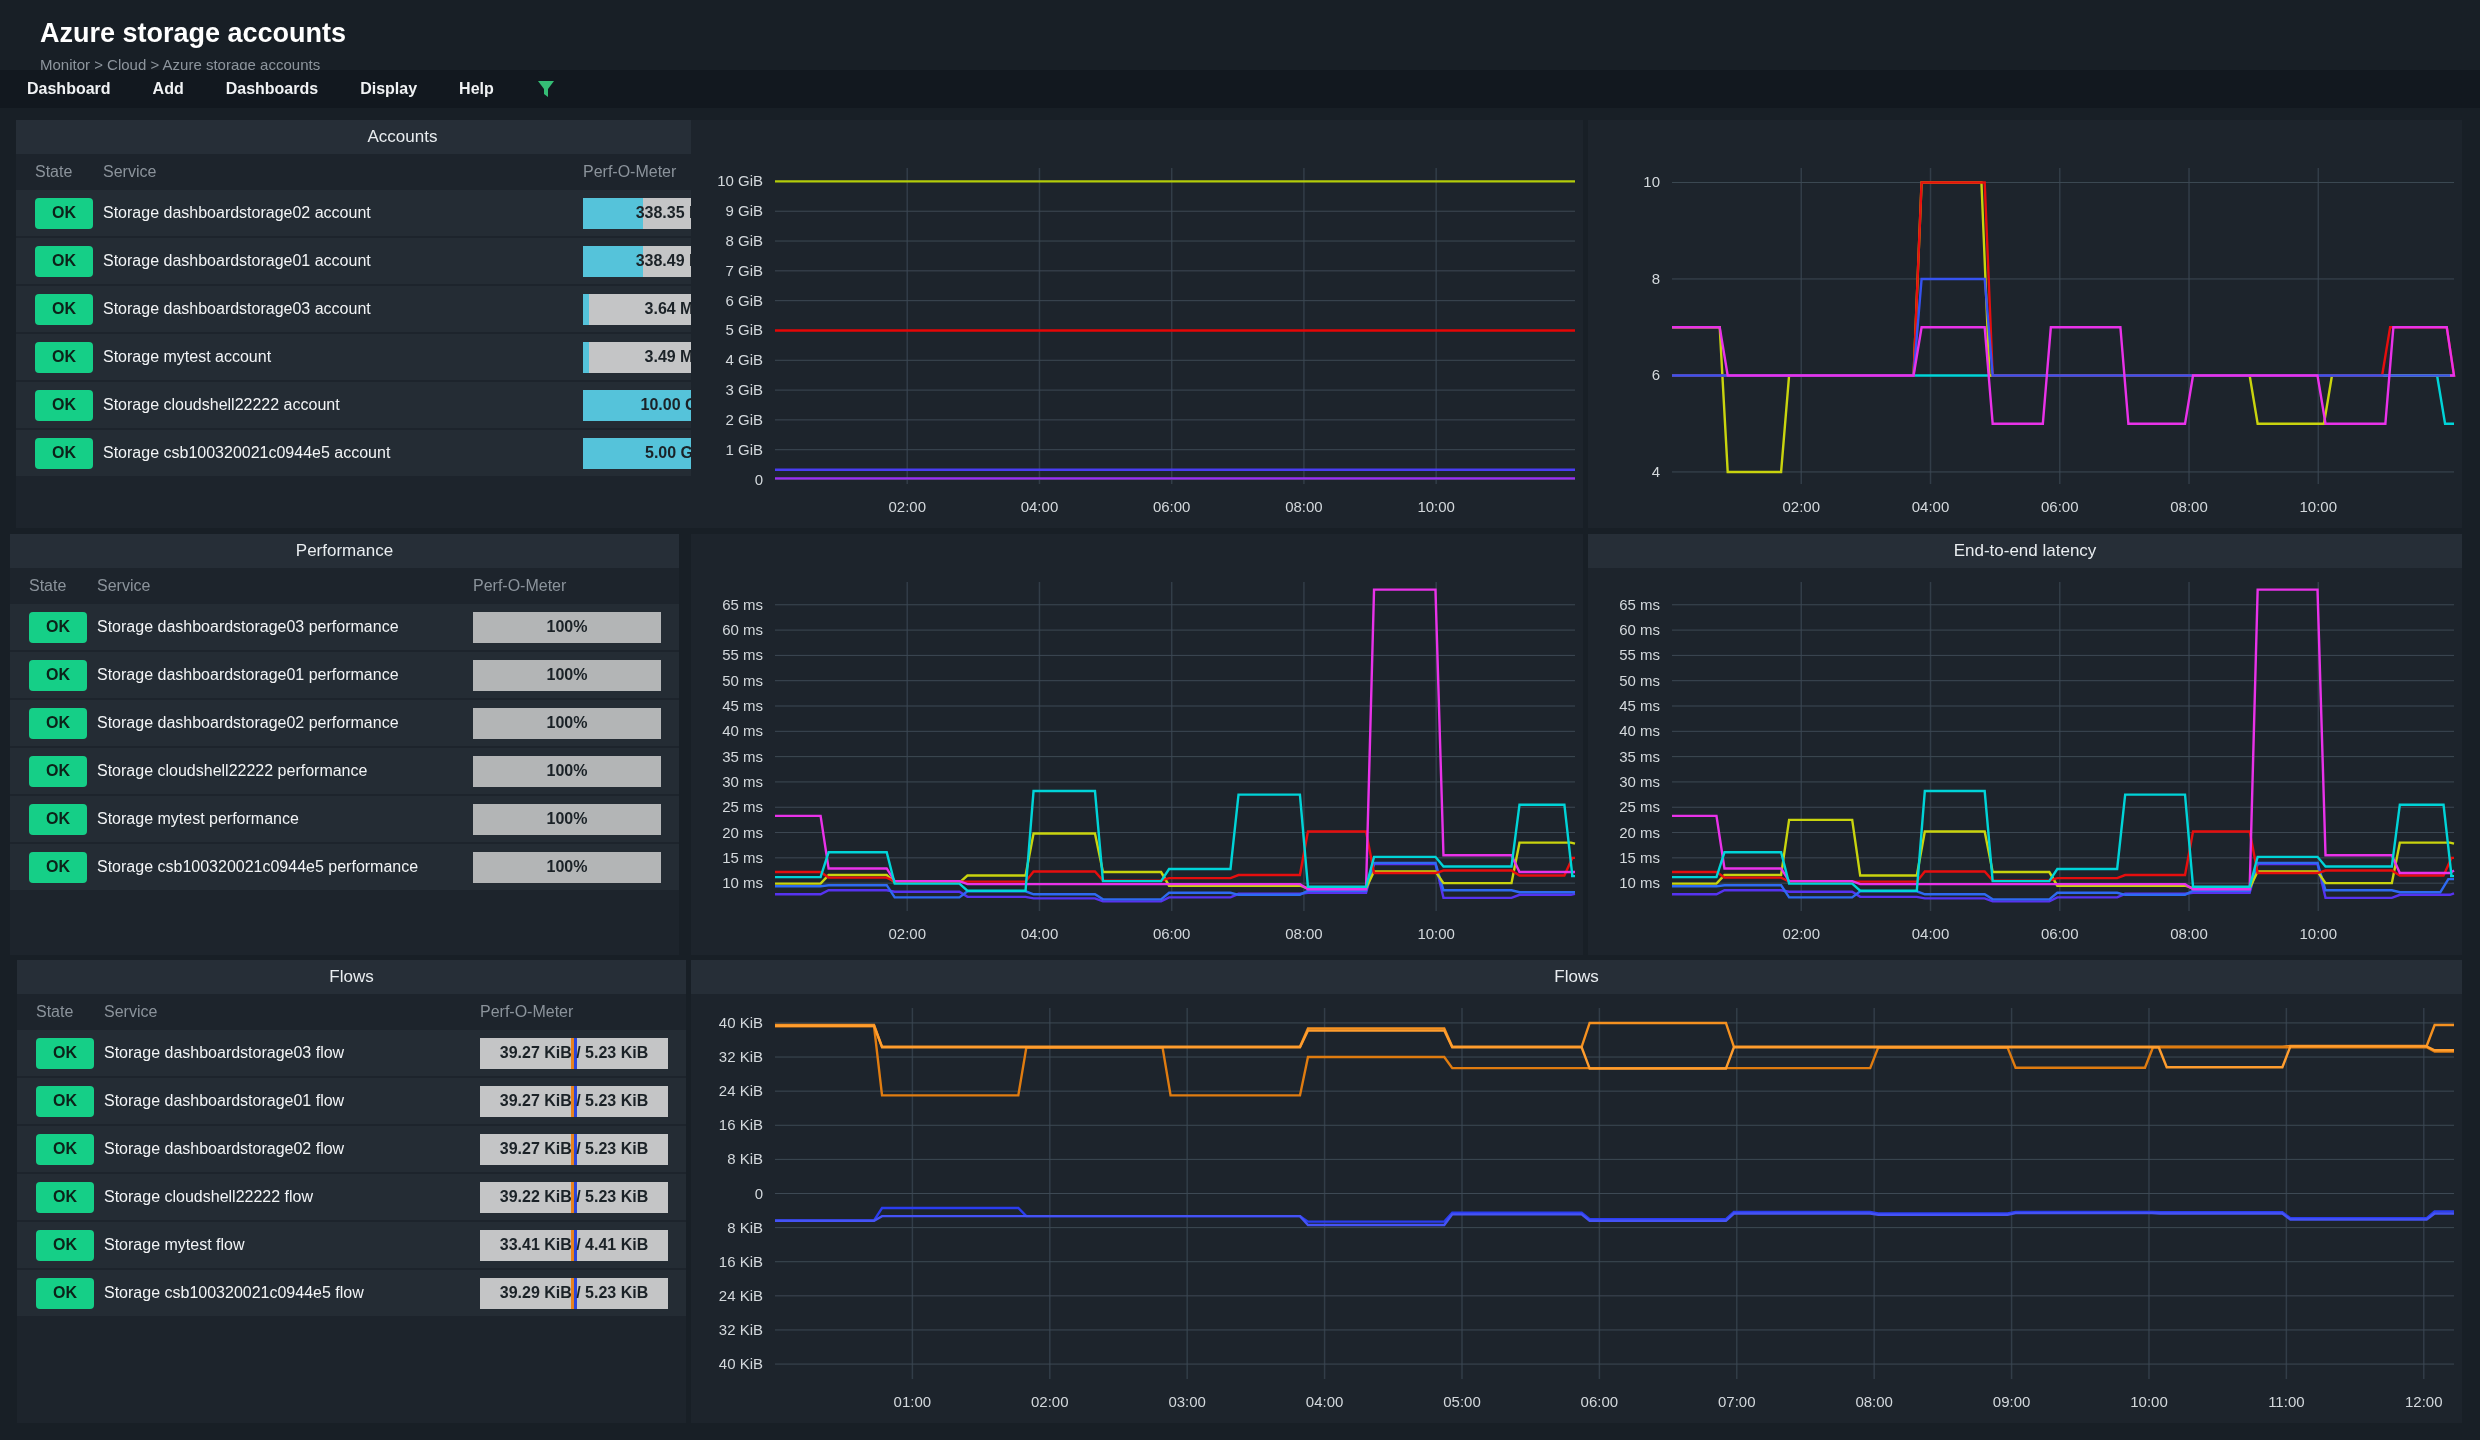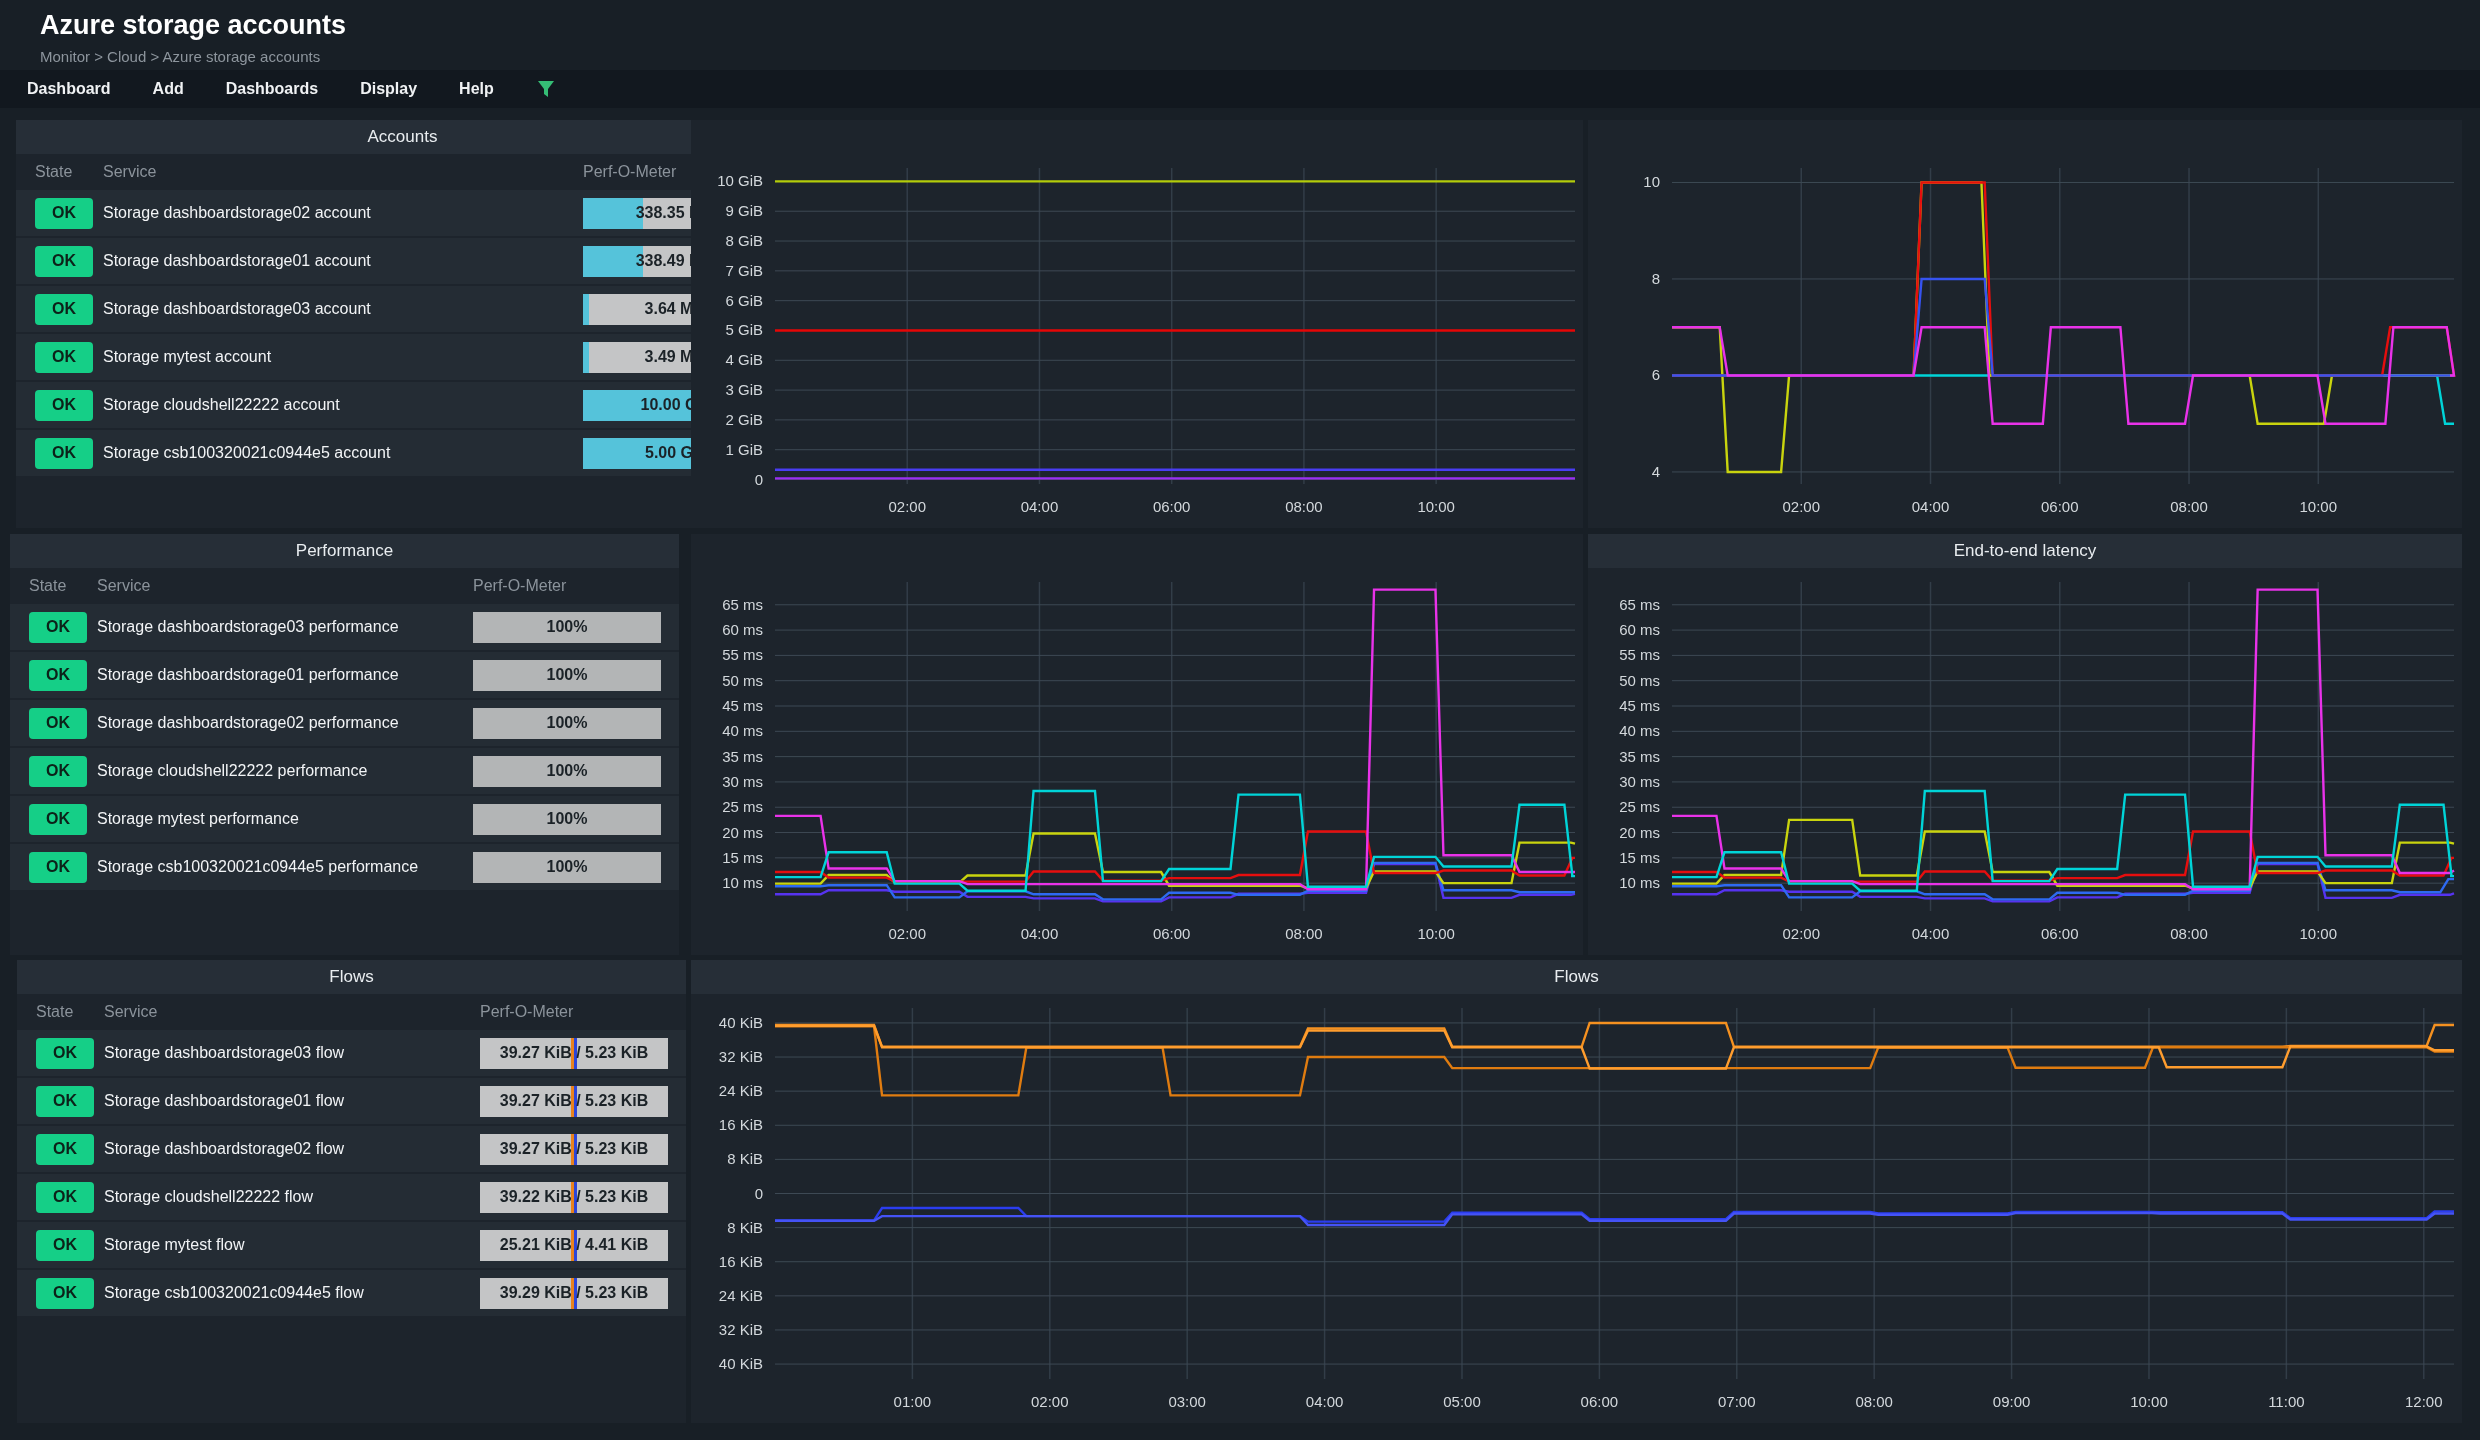--- a/index.html
+++ b/index.html
@@ -1,17 +1,17 @@
 <!DOCTYPE html>
 <html><head>
 <meta charset="utf-8">
 <style>
   html,body{margin:0;padding:0;background:#181f26;}
   body{width:2480px;height:1440px;position:relative;font-family:"Liberation Sans",sans-serif;overflow:hidden;}
-  .hdr{position:absolute;left:40px;top:10px;}
+  .hdr{position:absolute;left:40px;top:18px;}
   .hdr .title{font-size:27px;font-weight:bold;color:#ffffff;}
   .hdr .crumb{font-size:15px;color:#8d959d;margin-top:7px;}
   .menubar{position:absolute;left:0;top:70px;width:2480px;height:38px;background:#12181f;display:flex;align-items:center;gap:42px;padding-left:27px;box-sizing:border-box;}
   .menubar .mi{font-size:16px;font-weight:bold;color:#f0f2f4;cursor:pointer;}
   .funnel{width:20px;height:20px;display:inline-block;}
   .panel{position:absolute;background:#1d242c;}
   .ptitle{height:34px;background:#262e37;color:#e9edf0;font-size:17px;display:flex;align-items:center;justify-content:center;font-weight:500;}
   .cols{display:grid;grid-template-columns:68px 1fr 196px;align-items:center;height:36px;padding:0 10px 0 19px;color:#8b939b;font-size:16px;}
   .trow{display:grid;grid-template-columns:68px 1fr 196px;align-items:center;height:46px;margin-bottom:2px;background:#242c34;padding:0 10px 0 19px;}
   .badge{width:58px;height:31px;border-radius:4px;background:#15cf87;color:#0c2219;font-weight:bold;font-size:16px;display:flex;align-items:center;justify-content:center;}
@@ -194,21 +194,21 @@
         <div class="meter">
           <div class="split"></div>
           <div class="mlabel">39.22 KiB / 5.23 KiB</div>
         </div>
       </div>
       <div class="trow">
         <span class="badge">OK</span>
         <span class="svc">Storage mytest flow</span>
         <div class="meter">
           <div class="split"></div>
-          <div class="mlabel">25.21 KiB / 4.41 KiB</div>
+          <div class="mlabel">33.41 KiB / 4.41 KiB</div>
         </div>
       </div>
       <div class="trow">
         <span class="badge">OK</span>
         <span class="svc">Storage csb100320021c0944e5 flow</span>
         <div class="meter">
           <div class="split"></div>
           <div class="mlabel">39.29 KiB / 5.23 KiB</div>
         </div>
       </div>

